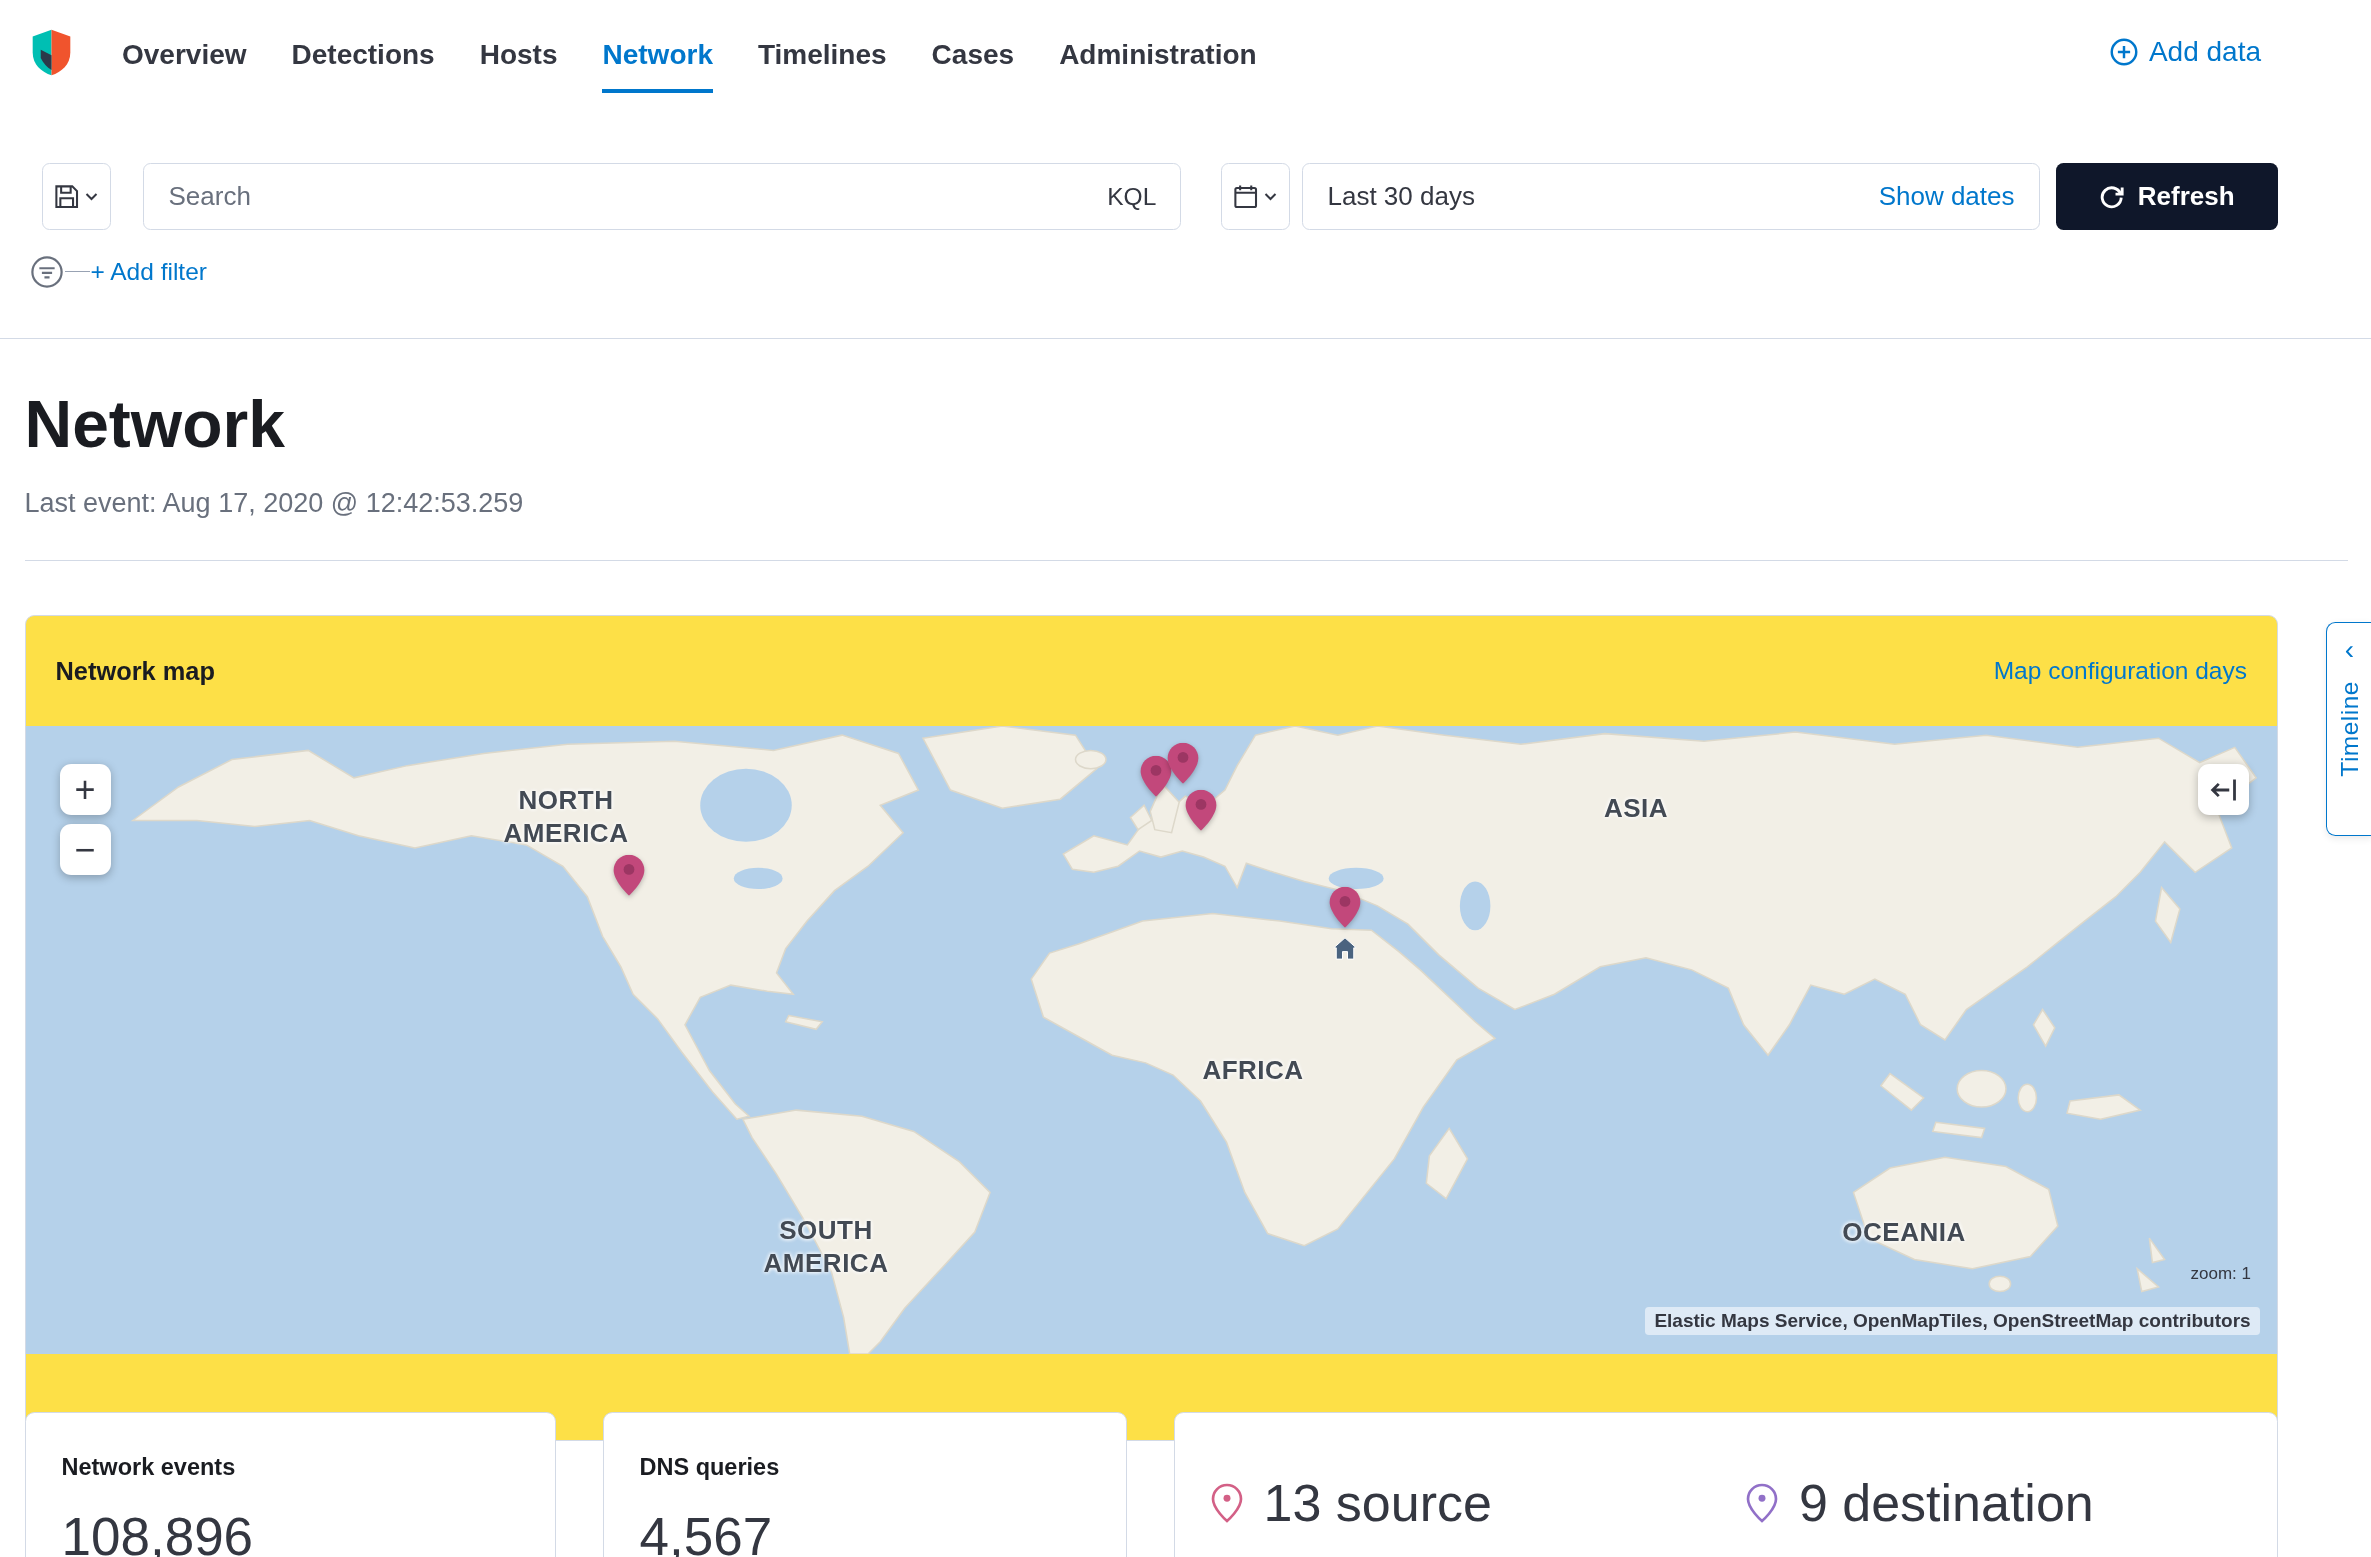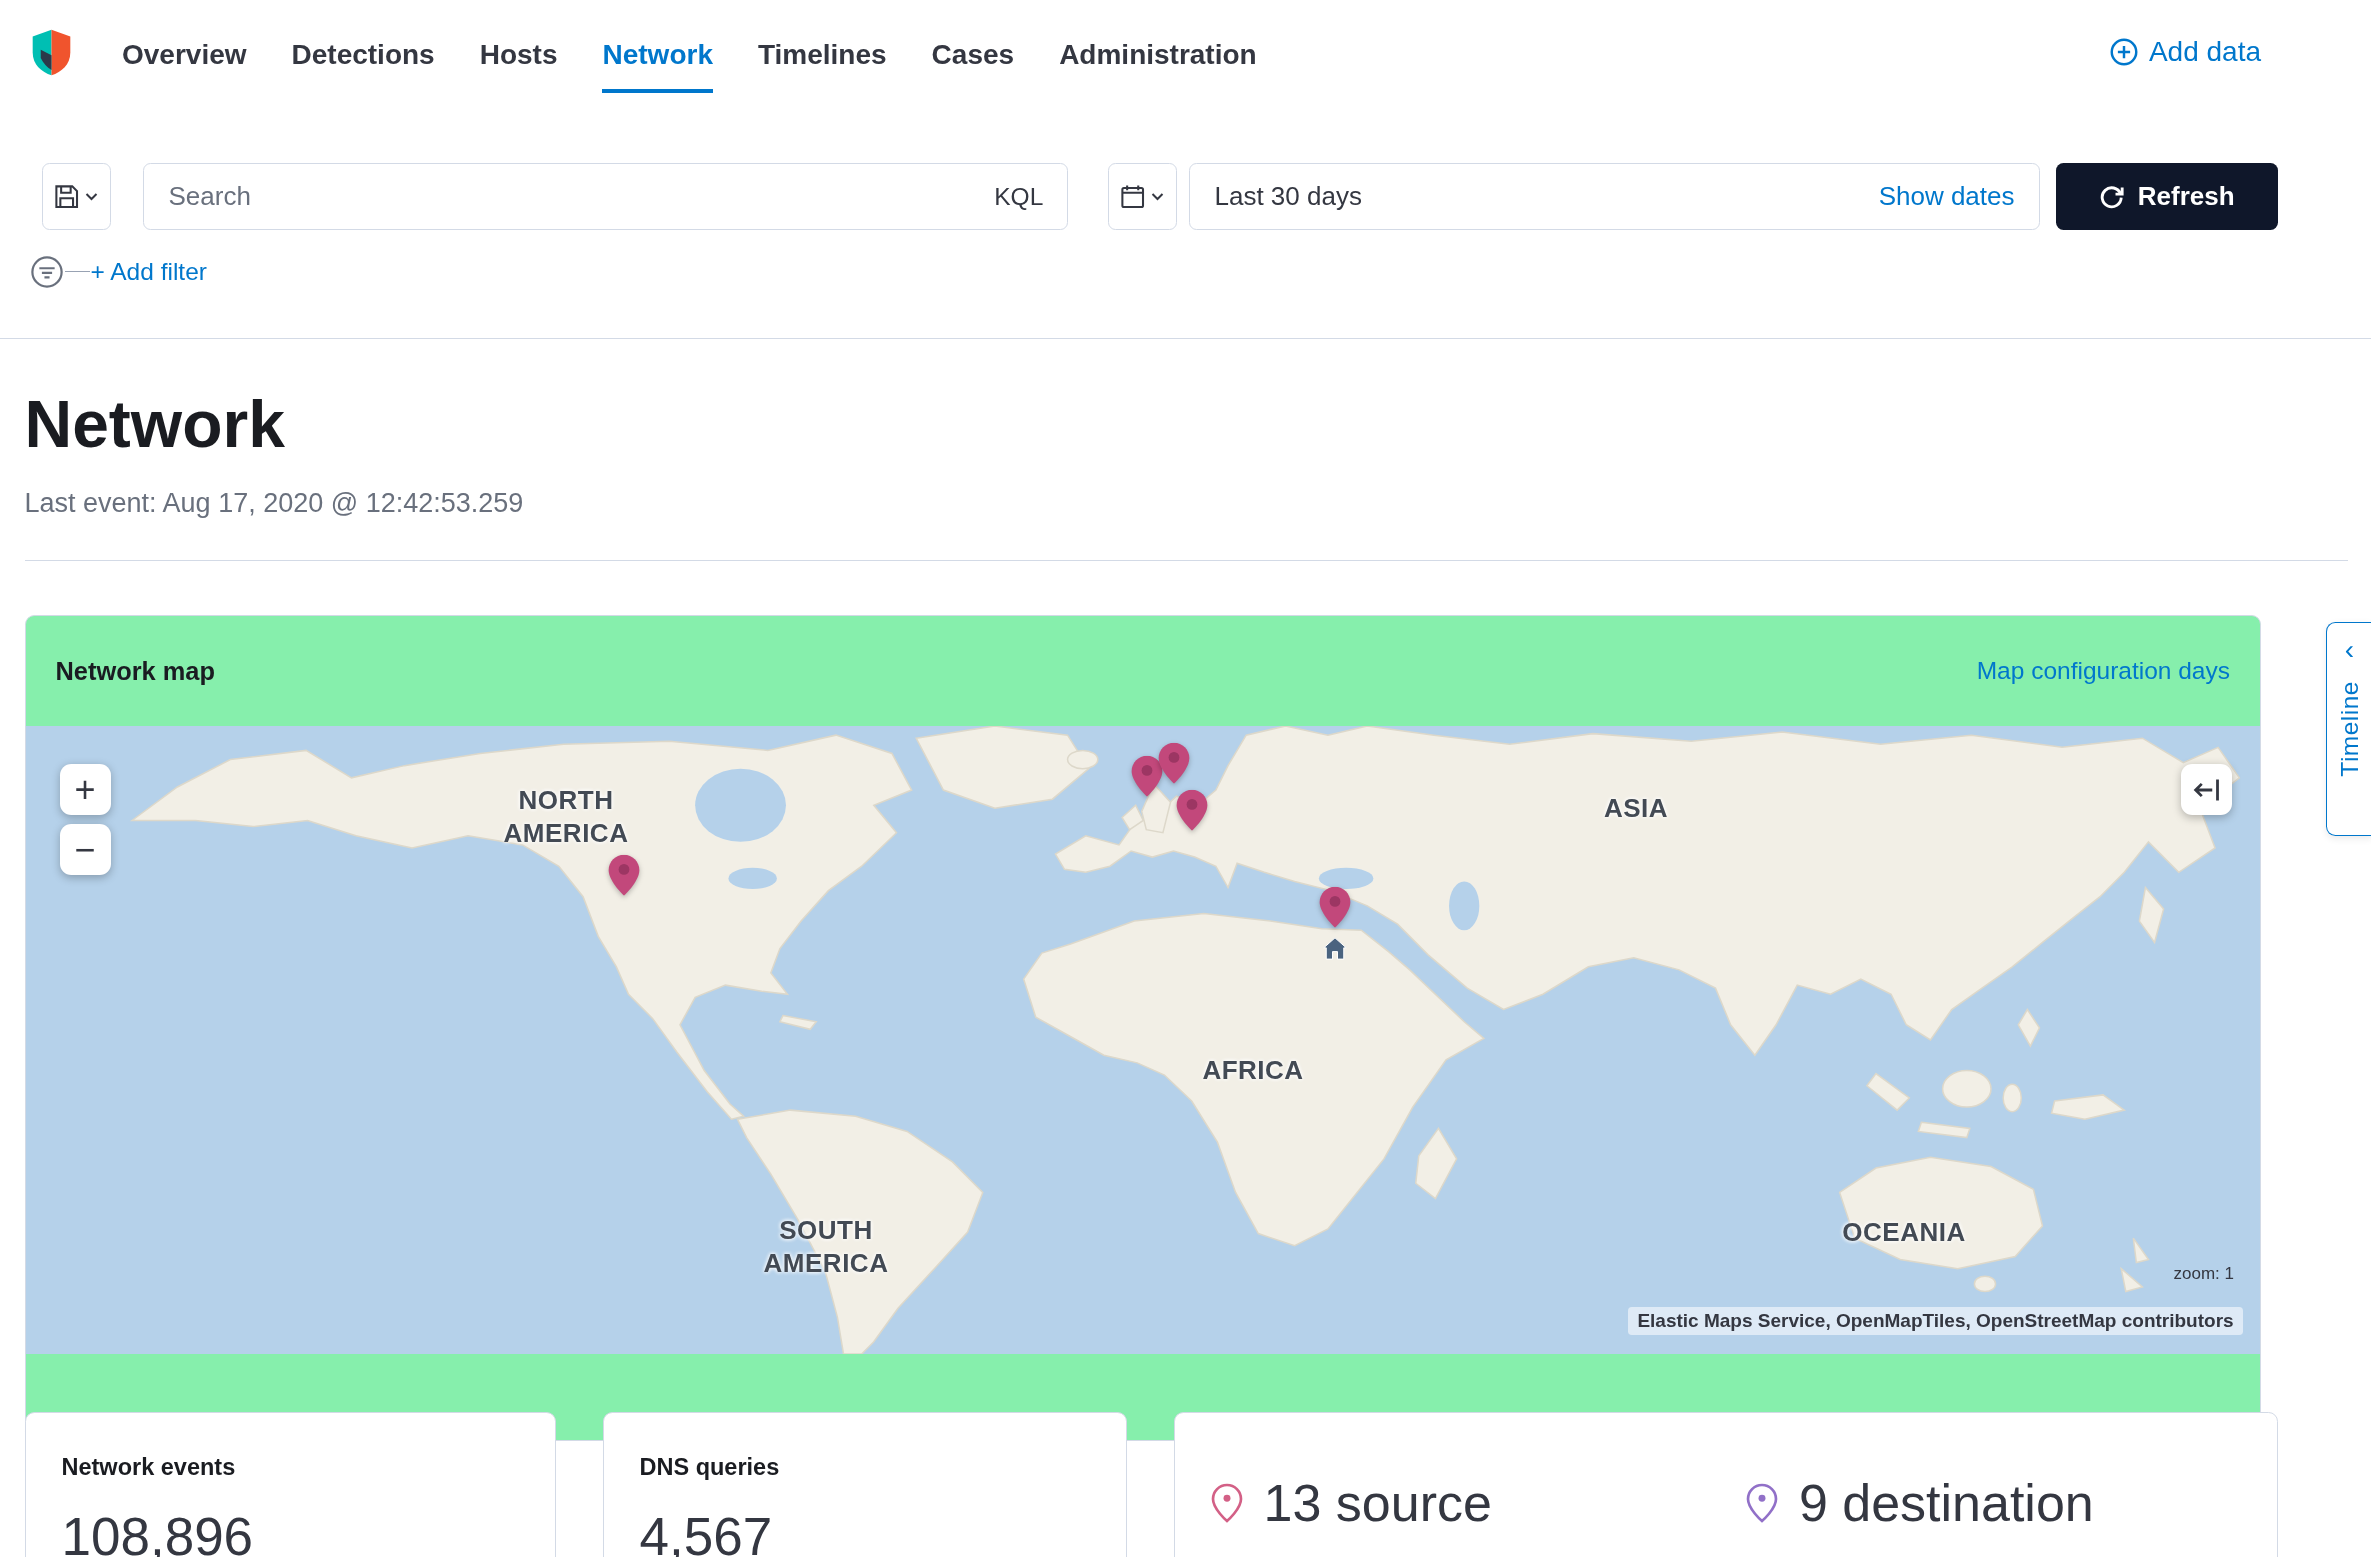--- a/index.html
+++ b/index.html
@@ -24,21 +24,21 @@
   .search-row { position:absolute; top:163px; left:42px; right:94px; height:67px;
     display:flex; align-items:stretch; }
   .ctrl-btn { width:69px; border:0.9px solid #D3DAE6; border-radius:7.5px; background:#fff;
     display:flex; align-items:center; justify-content:center; gap:4.7px; cursor:pointer; }
   .search-input-wrap { flex:1; margin:0 40px 0 32px; position:relative; }
   .search-input { width:100%; height:67px; border:0.9px solid #D3DAE6; border-radius:7.5px;
     padding:0 104px 0 24.5px; font-size:26px; font-family:"Liberation Sans",sans-serif;
     color:#343741; outline:none; background:#fff; }
   .search-input::placeholder { color:#69707D; }
   .kql { position:absolute; right:24.5px; top:20px; font-size:24.5px; color:#343741; }
-  .date-box { width:851px; margin:0 16px 0 12.2px; border:0.9px solid #D3DAE6; border-radius:7.5px;
+  .date-box { width:738px; margin:0 16px 0 12.2px; border:0.9px solid #D3DAE6; border-radius:7.5px;
     display:flex; align-items:center; justify-content:space-between; padding:0 24.5px;
     background:#fff; }
   .date-text { font-size:26px; color:#343741; }
   .show-dates { font-size:26px; color:#0077CC; cursor:pointer; }
   .refresh-btn { width:222px; background:#0f172a; border:none; border-radius:7.5px;
     color:#fff; font-size:26px; font-weight:600; font-family:"Liberation Sans",sans-serif;
     display:flex; align-items:center; justify-content:center; gap:13px; cursor:pointer; }
 
   .filter-row { position:absolute; top:251px; left:30px; height:41px;
     display:flex; align-items:center; gap:1px; }
@@ -46,22 +46,22 @@
   .add-filter { font-size:24.5px; color:#0077CC; cursor:pointer; }
 
   
   .page-title { position:absolute; top:388px; left:24.5px; font-size:66px; line-height:73px;
     font-weight:600; color:#1A1C21; }
   .last-event { position:absolute; top:488px; left:24.5px; font-size:27px; color:#69707D; }
   .content-divider { position:absolute; top:560px; left:24.5px; right:24.5px; height:0;
     border-top:0.9px solid #D3DAE6; }
 
   
-  .map-panel { position:absolute; top:615px; left:24.5px; right:111px; height:826px;
-    border:0.9px solid #D3DAE6; border-radius:9.4px; background:#86efac; overflow:hidden; }
+  .map-panel { position:absolute; top:615px; left:24.5px; right:94px; height:826px;
+    border:0.9px solid #D3DAE6; border-radius:9.4px; background:#fde047; overflow:hidden; }
   .map-panel-header { height:110px; display:flex; align-items:center;
     justify-content:space-between; padding:0 30px; }
   .map-panel-title { font-size:25.4px; font-weight:700; color:#1A1C21; }
   .map-help { font-size:24.5px; color:#0077CC; cursor:pointer; }
   .map-area { position:relative; height:628px; background:#b5d1ea; overflow:hidden; }
   .map-svg { position:absolute; inset:0; width:100%; height:100%; }
 
   .map-label { position:absolute; width:245px; text-align:center; font-size:26px;
     font-weight:600; letter-spacing:0.5px; color:#434a54; line-height:1.25;
     text-shadow:0 0 4.7px #fff, 0 0 4.7px #fff; pointer-events:none; }

